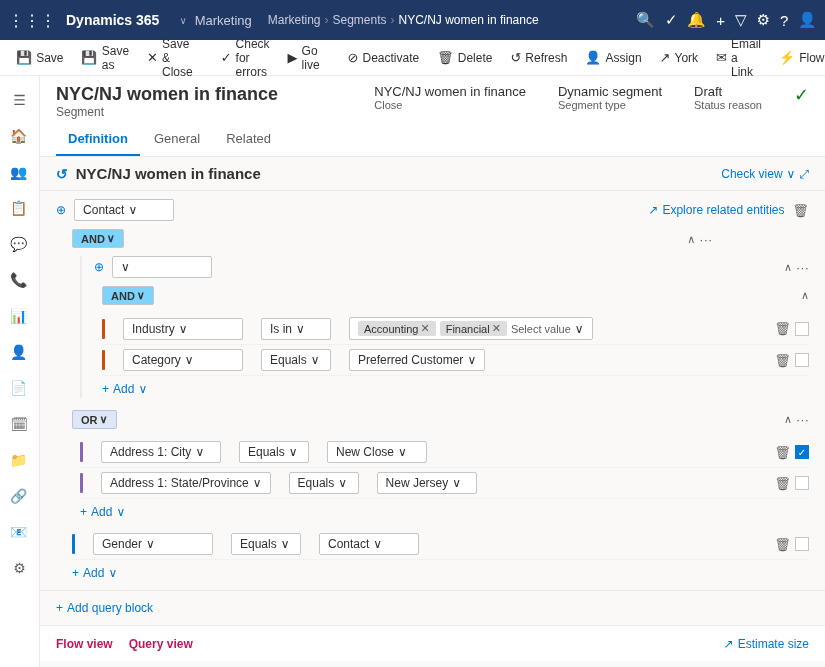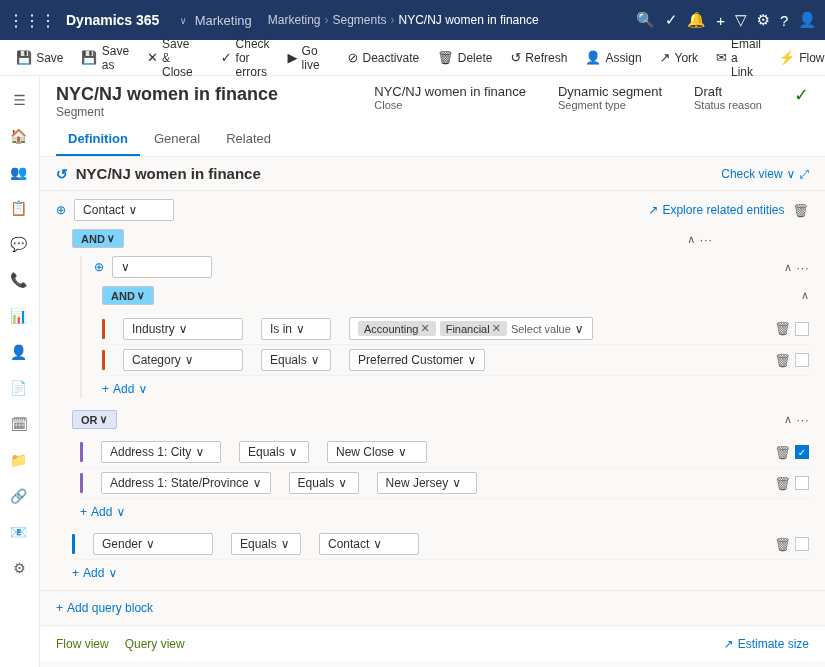--- a/index.html
+++ b/index.html
@@ -167,21 +167,21 @@
       padding: 8px 16px; border-top: 1px solid #edebe9; background: #faf9f8;
     }
 
     
     .bottom-bar {
       background: #fff; border-top: 1px solid #edebe9;
       display: flex; align-items: center; justify-content: space-between;
       padding: 6px 16px; height: 36px;
     }
     .bottom-views { display: flex; gap: 16px; }
-    .bottom-view-btn { color: #4d7c0f; cursor: pointer; font-size: 12px; }
+    .bottom-view-btn { color: #be185d; cursor: pointer; font-size: 12px; font-weight: bold; }
     .estimate-btn {
       display: flex; align-items: center; gap: 4px;
       color: #0078d4; cursor: pointer; font-size: 12px;
     }
 
     
     .row-controls { display: flex; align-items: center; gap: 4px; margin-left: auto; }
     .chevron-icon { color: #605e5c; cursor: pointer; font-size: 11px; }
     .more-icon { color: #605e5c; cursor: pointer; font-size: 13px; }
 

